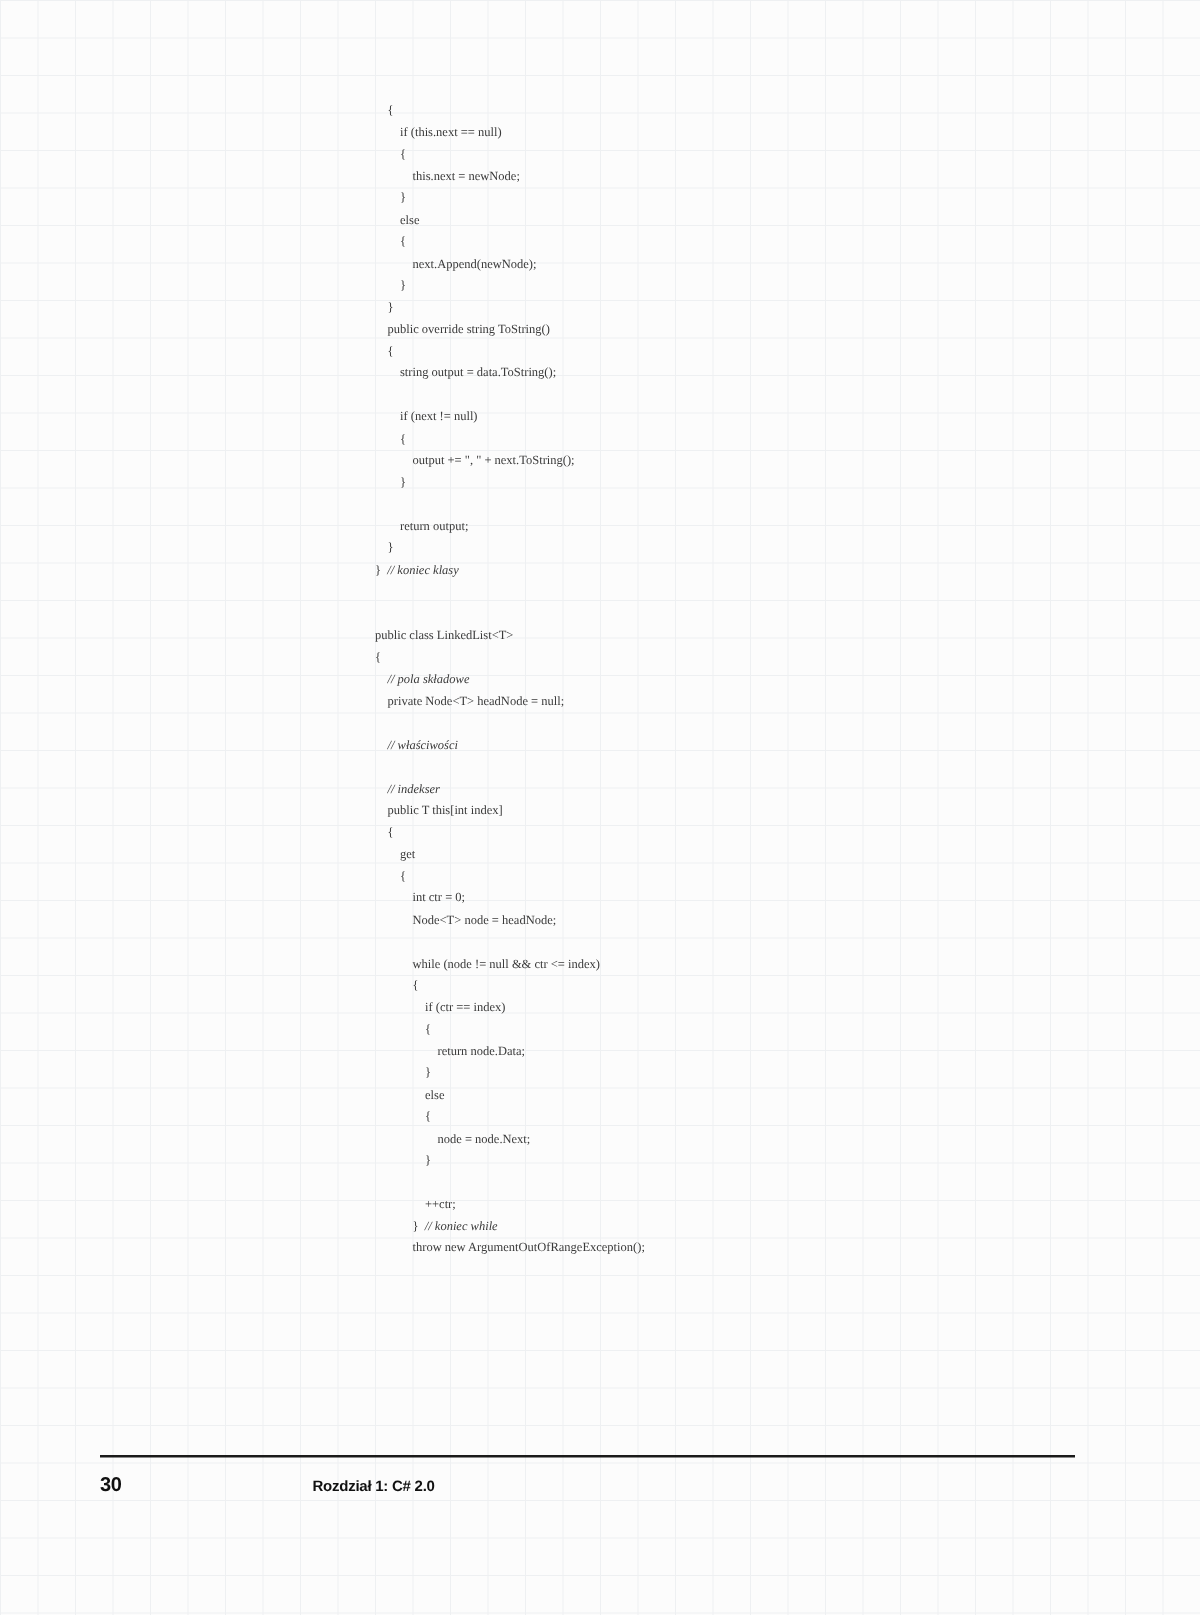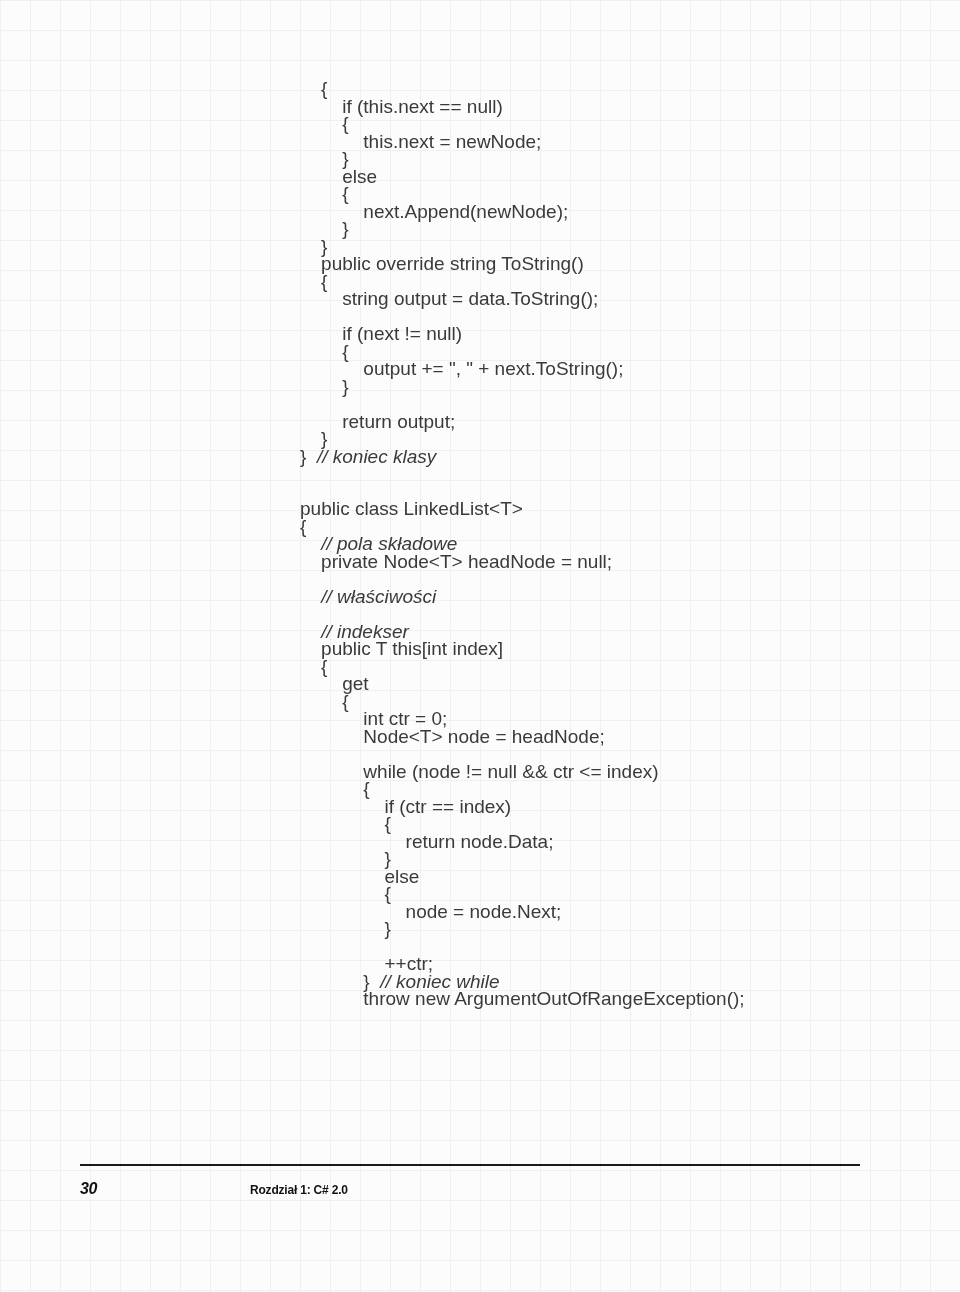--- a/index.html
+++ b/index.html
@@ -13,22 +13,22 @@
       background-size: 30px 30px;
       font-family: "Helvetica Neue", Arial, sans-serif;
       color: #3c3c3c;
       position: relative;
     }
     .code-block {
       position: absolute;
       left: 300px;
       top: 80px;
       width: 600px;
-      font-family: Liberation Sans, sans-serif;
-      font-size: 19px;
+      font-family: Liberation Serif, serif;
+      font-size: 10px;
       line-height: 17.5px;
       white-space: pre;
       color: #3a3a3a;
     }
     .code-block .italic {
       font-style: italic;
     }
     .footer {
       position: absolute;
       left: 80px;
@@ -41,21 +41,20 @@
       font-family: Arial, "Helvetica Neue", sans-serif;
     }
     .page-num {
       font-weight: 900;
       font-size: 16px;
       color: #111;
       width: 170px;
       display: inline-block;
       letter-spacing: -0.3px;
       font-stretch: condensed;
-      font-style: italic;
     }
     .chapter {
       font-weight: 900;
       font-size: 12px;
       color: #111;
       letter-spacing: -0.2px;
       font-stretch: condensed;
     }
   </style>
 </head>

